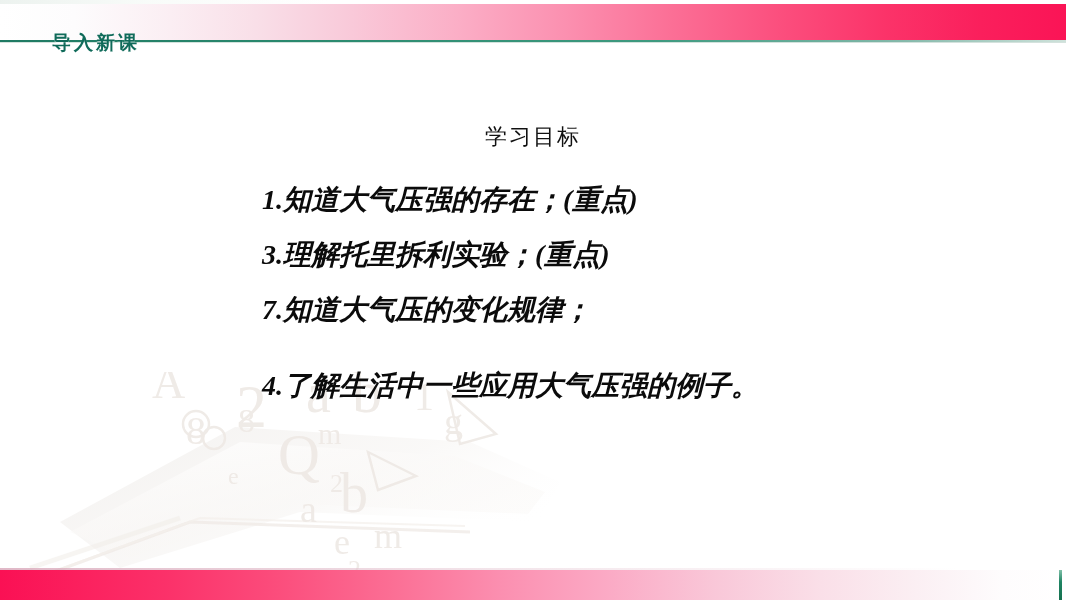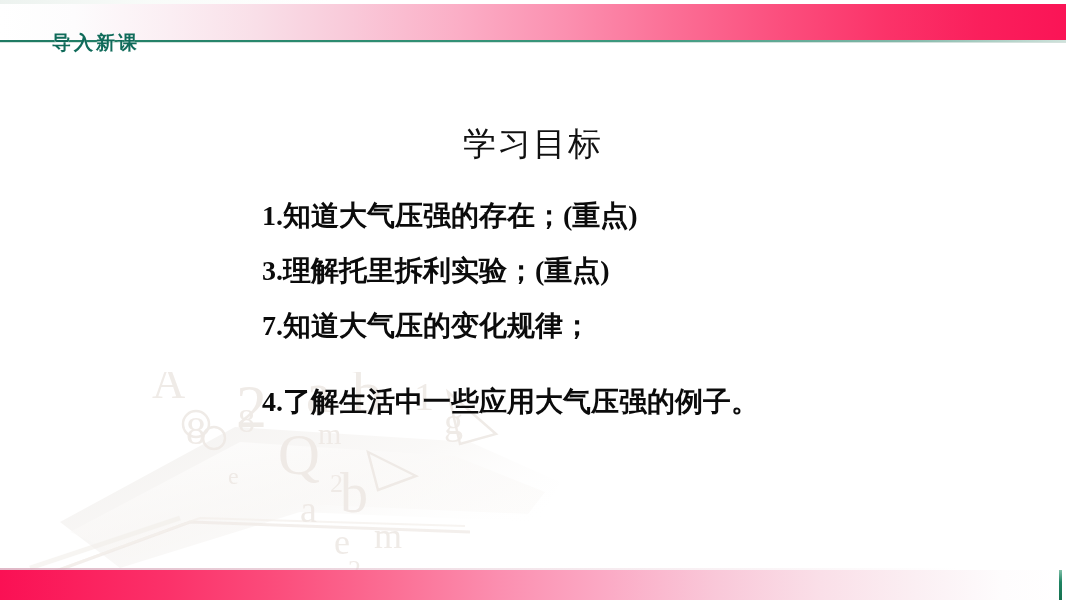--- a/index.html
+++ b/index.html
@@ -94,32 +94,33 @@
     margin-left: 36px;
   }
 
   
   .slide-title {
     position: absolute;
     left: 0;
     top: 124px;
     width: 1066px;
     text-align: center;
-    font-size: 33px;
+    font-size: 22px;
     color: #111111;
     letter-spacing: 2px;
     line-height: 1.2;
   }
 
   
   .objectives {
     position: absolute;
     left: 262px;
-    top: 202px;
+    top: 186px;
     width: 740px;
+    font-style: italic;
   }
   .objective-line {
     font-size: 28px;
     color: #0b0b0b;
     line-height: 1;
     margin-bottom: 27px;
     white-space: nowrap;
     font-family: "Liberation Serif", "DejaVu Serif", serif;
     font-weight: bold;
   }

